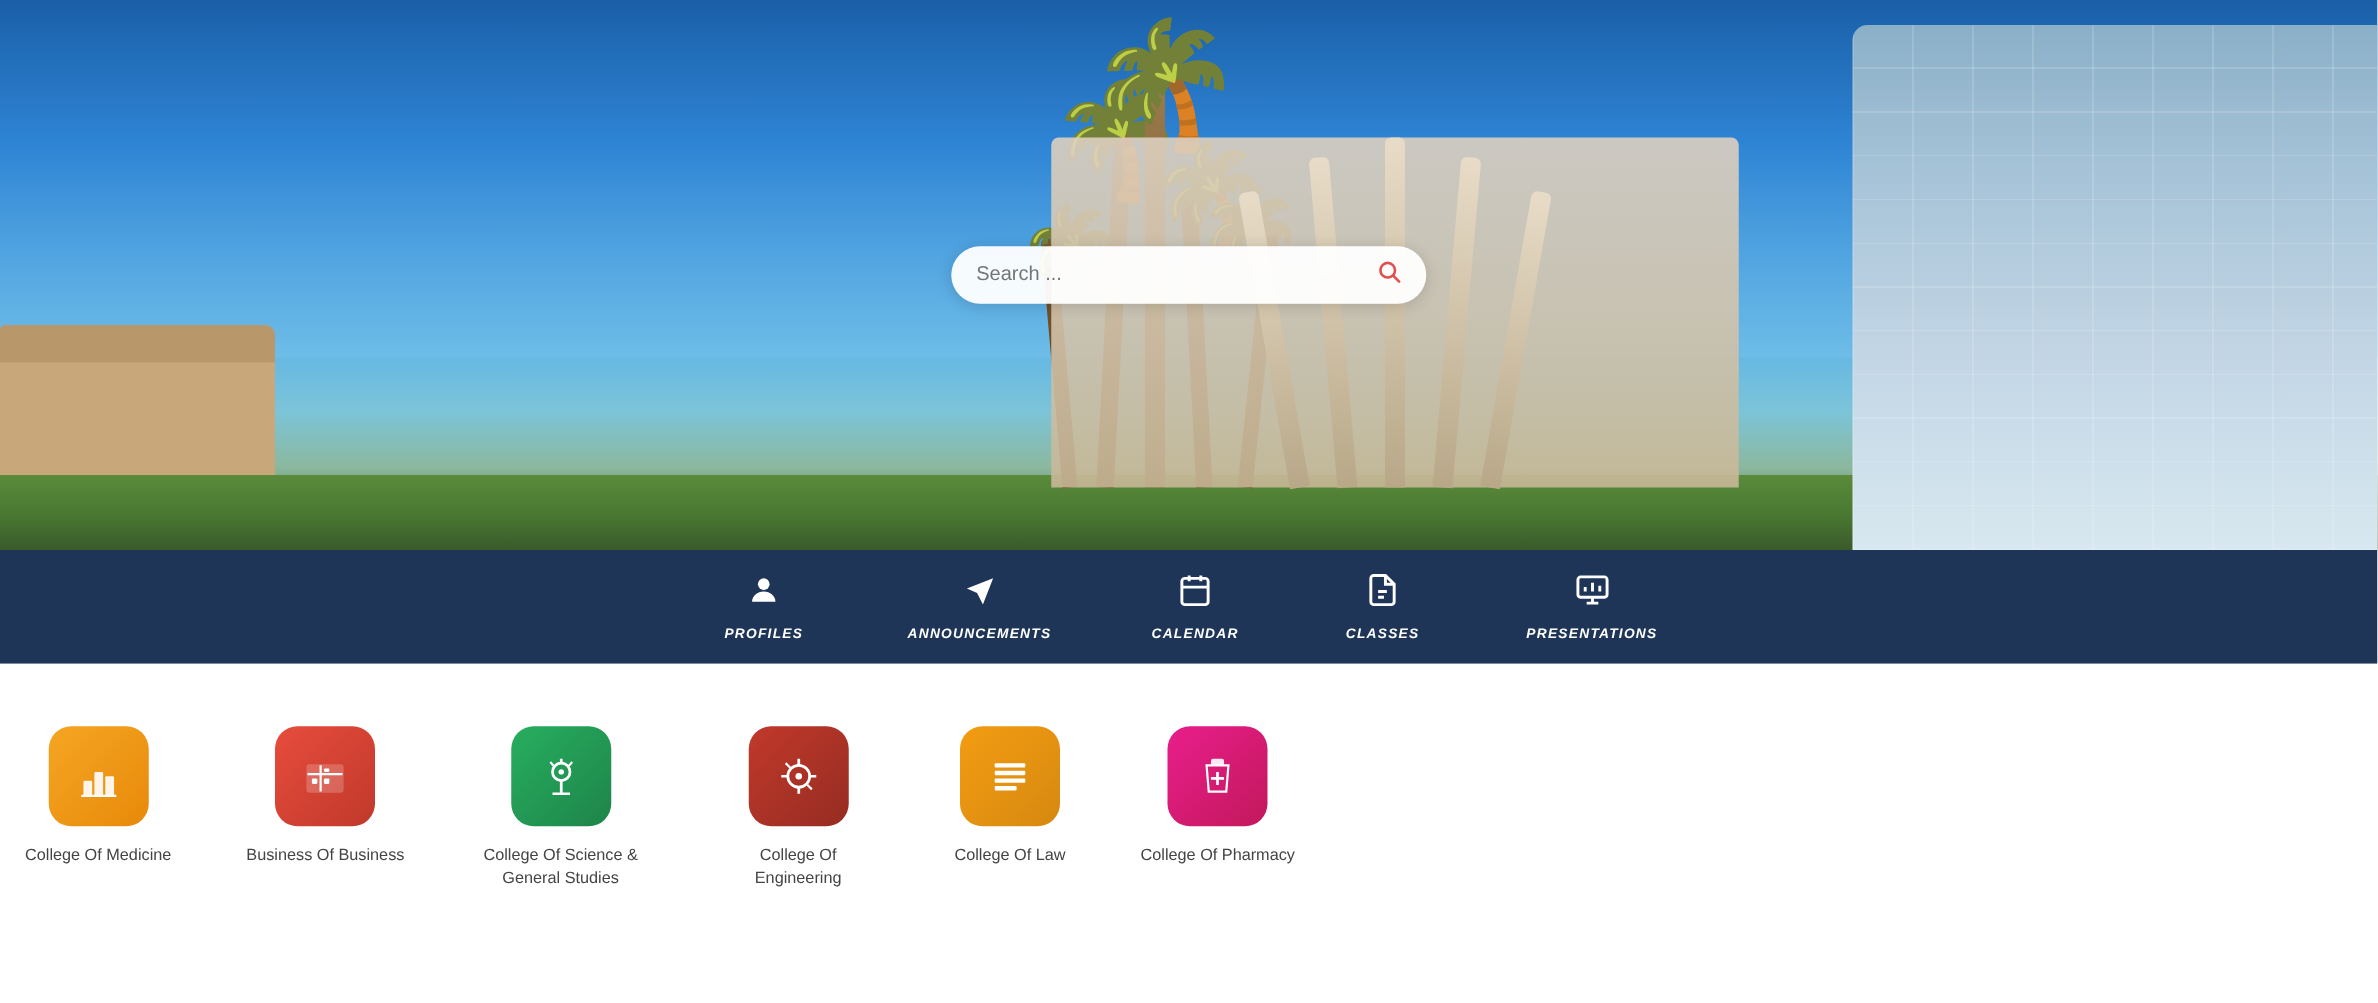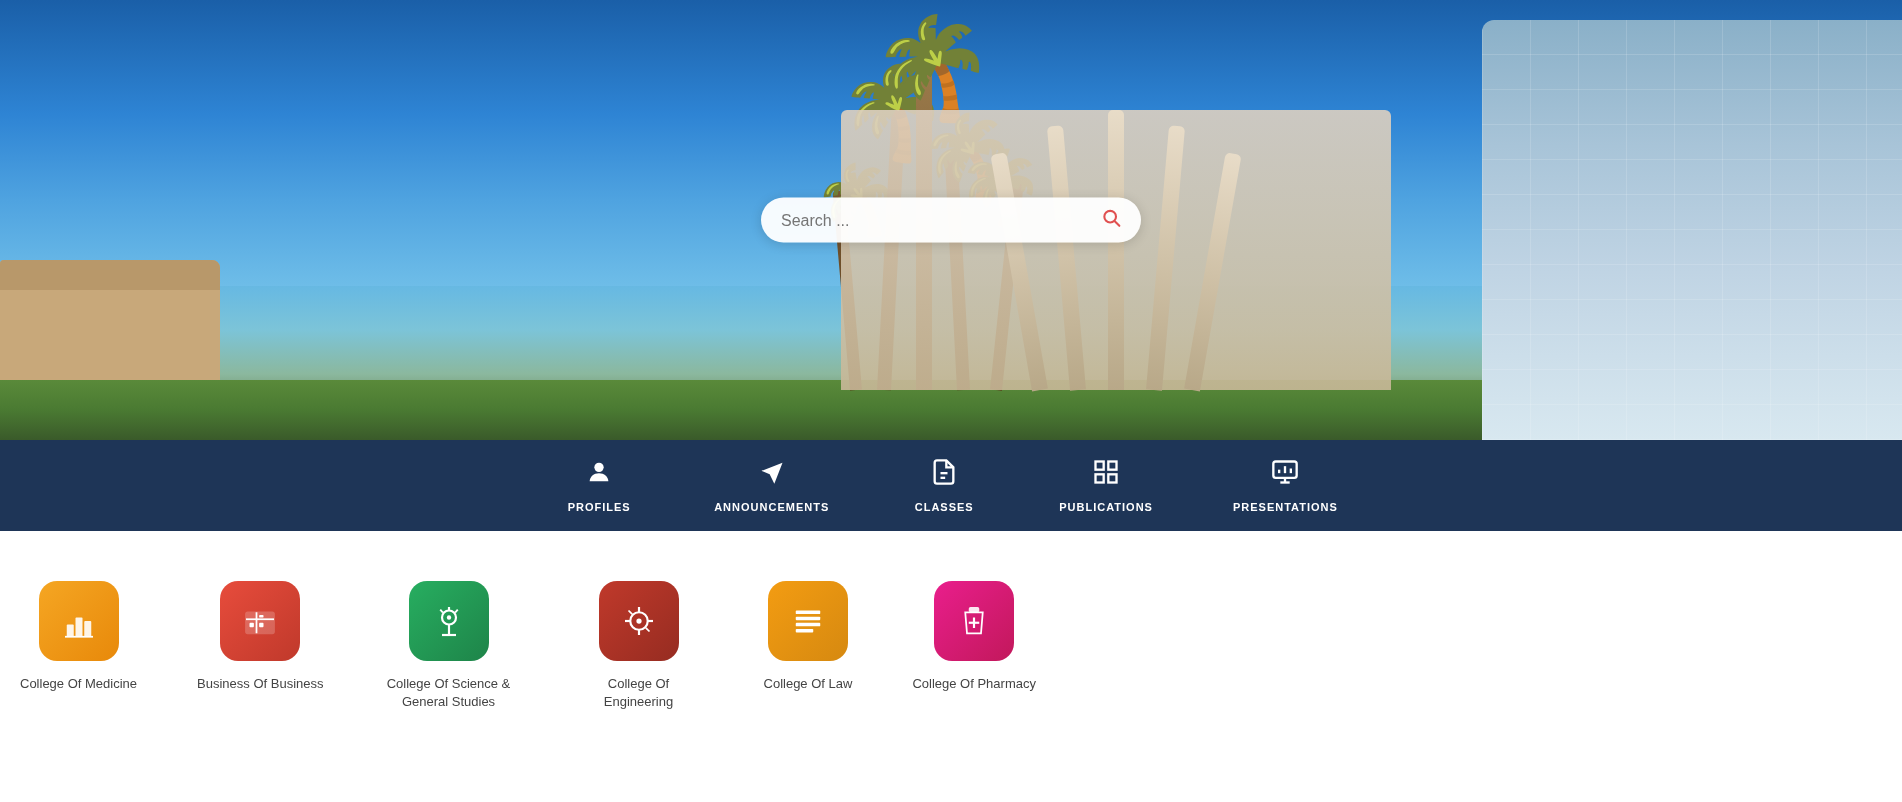--- a/index.html
+++ b/index.html
@@ -110,20 +110,21 @@
       width: 100%;
       padding: 0;
     }
 
     .nav-inner {
       display: flex;
       justify-content: center;
       align-items: stretch;
       max-width: 1100px;
       margin: 0 auto;
+      font-style: italic;
     }
 
     .nav-item {
       display: flex;
       flex-direction: column;
       align-items: center;
       justify-content: center;
       padding: 18px 40px;
       color: #fff;
       cursor: pointer;
@@ -280,44 +281,44 @@
 
     <a class="nav-item">
       <span class="nav-icon">
         <svg width="28" height="28" viewBox="0 0 24 24" fill="white">
           <path d="M3 11l18-7-7 18-4-8-7-3z"></path>
         </svg>
       </span>
       <span class="nav-label">ANNOUNCEMENTS</span>
     </a>
 
+    <a class="nav-item">
+      <span class="nav-icon">
+        <svg width="28" height="28" viewBox="0 0 24 24" fill="none" stroke="white" stroke-width="2">
+          <rect x="3" y="4" width="18" height="18" rx="2"></rect>
+          <line x1="16" y1="2" x2="16" y2="6"></line>
+          <line x1="8" y1="2" x2="8" y2="6"></line>
+          <line x1="3" y1="10" x2="21" y2="10"></line>
+        </svg>
+      </span>
+      <span class="nav-label">CALENDAR</span>
+    </a>
 
     <a class="nav-item">
       <span class="nav-icon">
         <svg width="28" height="28" viewBox="0 0 24 24" fill="none" stroke="white" stroke-width="2">
           <path d="M14 2H6a2 2 0 00-2 2v16a2 2 0 002 2h12a2 2 0 002-2V8z"></path>
           <polyline points="14,2 14,8 20,8"></polyline>
           <line x1="9" y1="13" x2="15" y2="13"></line>
           <line x1="9" y1="17" x2="13" y2="17"></line>
         </svg>
       </span>
       <span class="nav-label">CLASSES</span>
     </a>
 
-    <a class="nav-item">
-      <span class="nav-icon">
-        <svg width="28" height="28" viewBox="0 0 24 24" fill="none" stroke="white" stroke-width="2">
-          <rect x="3" y="3" width="7" height="7"></rect>
-          <rect x="14" y="3" width="7" height="7"></rect>
-          <rect x="3" y="14" width="7" height="7"></rect>
-          <rect x="14" y="14" width="7" height="7"></rect>
-        </svg>
-      </span>
-      <span class="nav-label">PUBLICATIONS</span>
-    </a>
 
     <a class="nav-item">
       <span class="nav-icon">
         <svg width="28" height="28" viewBox="0 0 24 24" fill="none" stroke="white" stroke-width="2">
           <rect x="2" y="3" width="20" height="14" rx="2"></rect>
           <line x1="8" y1="21" x2="16" y2="21"></line>
           <line x1="12" y1="17" x2="12" y2="21"></line>
           <line x1="7" y1="10" x2="7" y2="13"></line>
           <line x1="12" y1="7" x2="12" y2="13"></line>
           <line x1="17" y1="9" x2="17" y2="13"></line>

